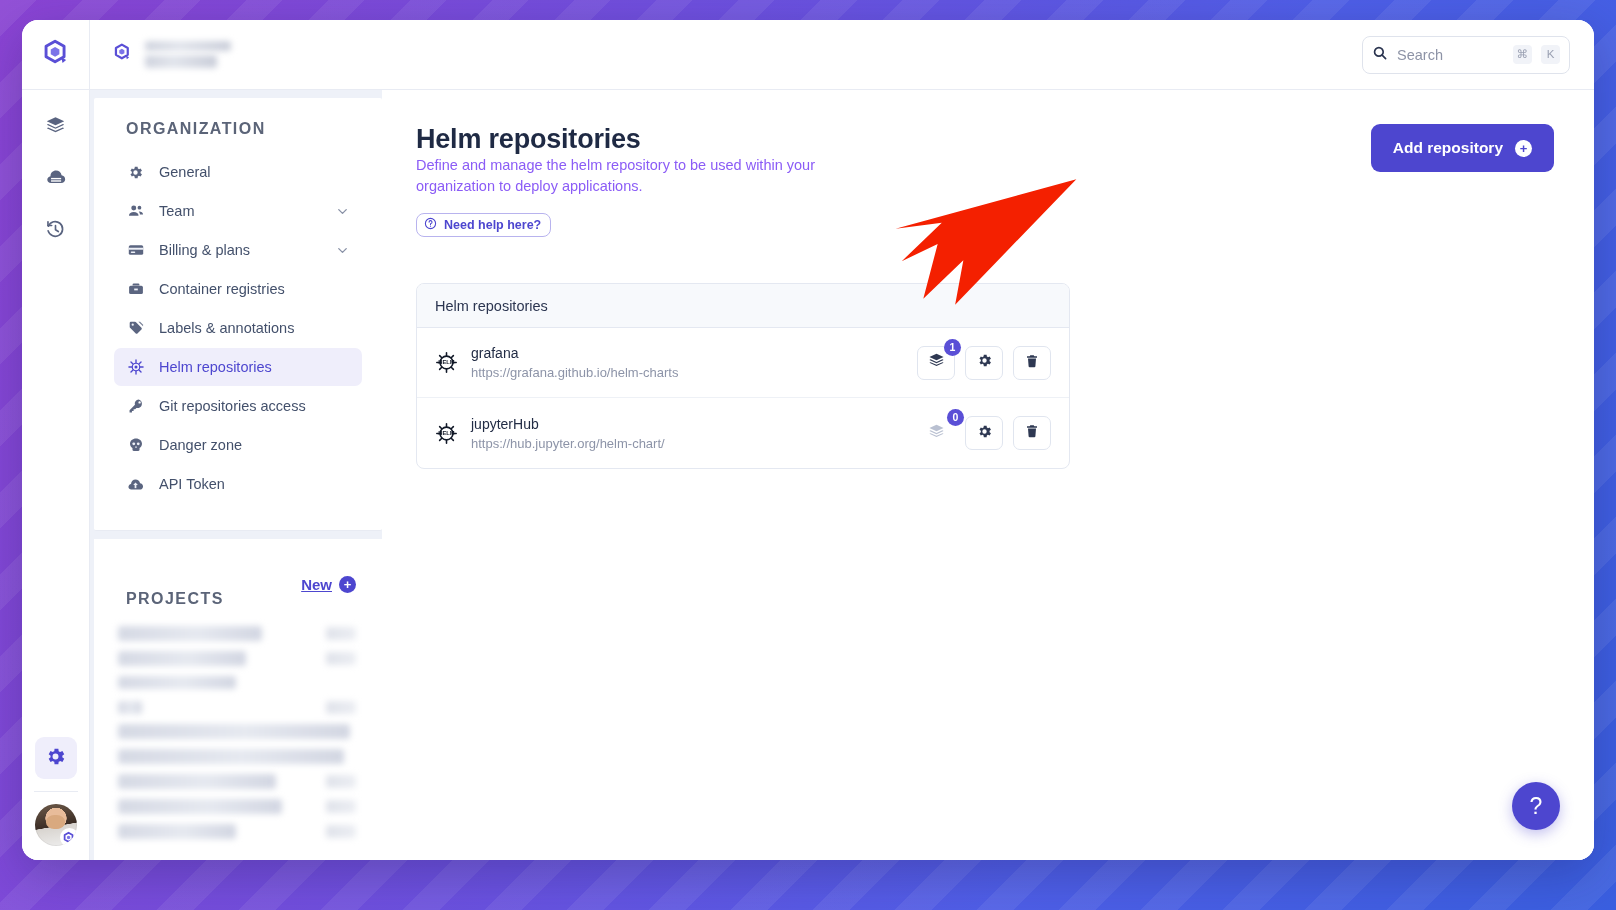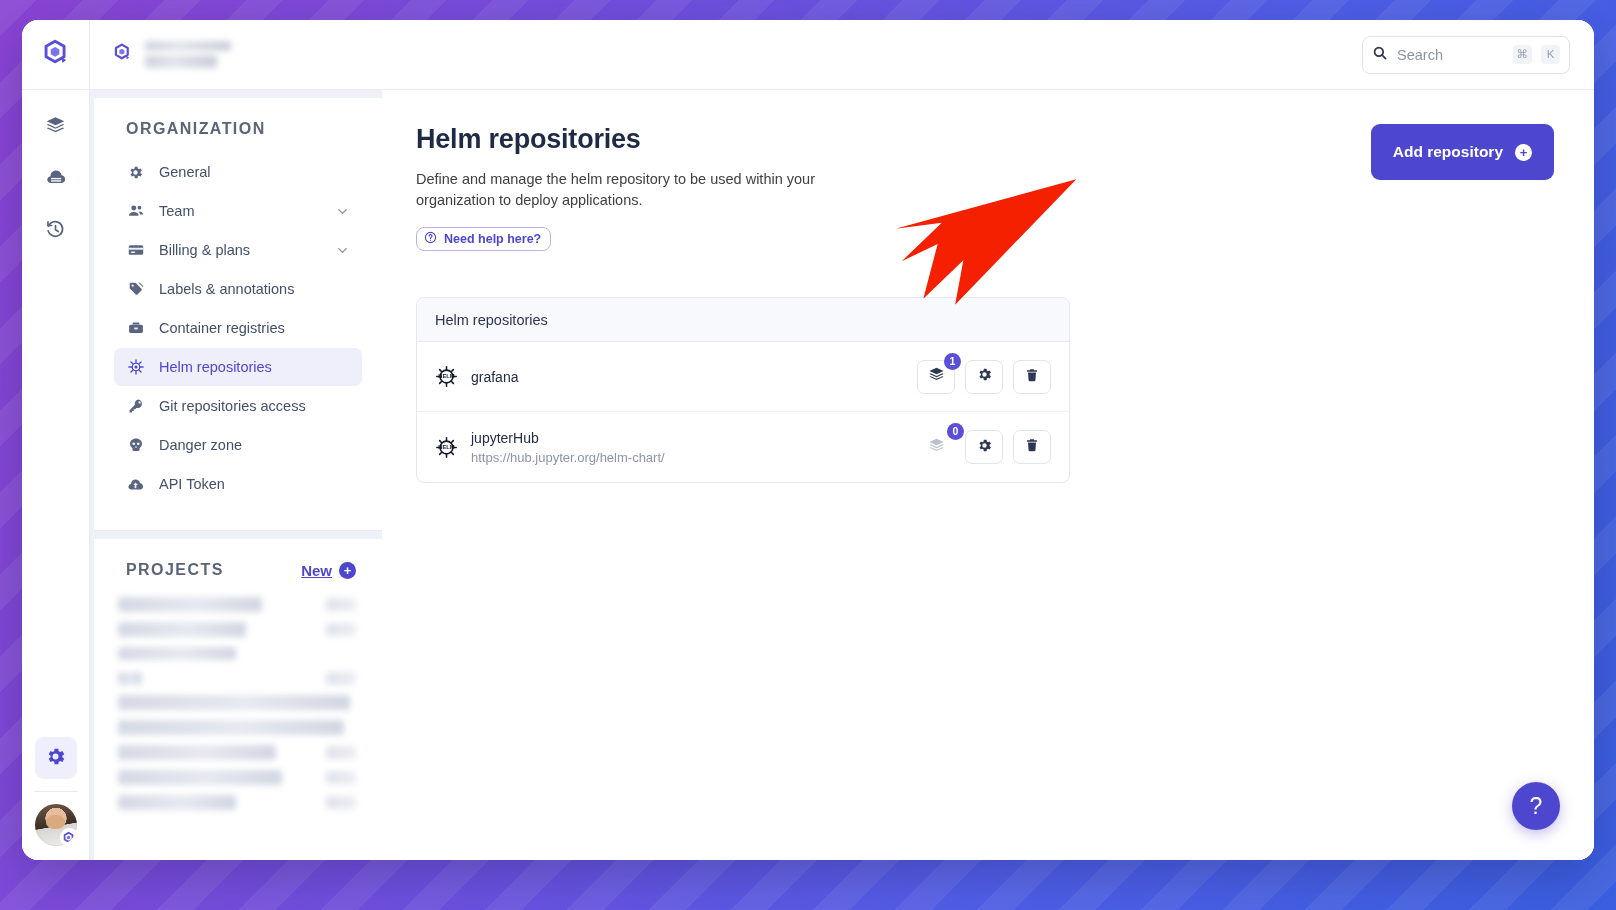--- a/index.html
+++ b/index.html
@@ -222,21 +222,21 @@
     min-height: 0;
     padding: 22px 0 0 0;
     position: relative;
   }
   #projects-head {
     display: flex;
     align-items: center;
     justify-content: space-between;
     padding: 0 26px 6px 32px;
   }
-  #projects-head .section-label { padding: 0; }
+  #projects-head .section-label { padding: 0; margin-top: 29px; }
   #new-project {
     display: flex; align-items: center; gap: 7px;
     color: #4d46cf; font-weight: 700; font-size: 15px;
     cursor: pointer;
     text-decoration: underline;
   }
   .plus-circle {
     width: 17px; height: 17px; border-radius: 50%;
     background: #4d46cf; color: #fff;
     display: flex; align-items: center; justify-content: center;
@@ -276,24 +276,23 @@
     justify-content: space-between;
     gap: 24px;
   }
   #page-title {
     font-size: 27px;
     font-weight: 700;
     color: #1f2a44;
     letter-spacing: -0.2px;
   }
   #page-desc {
-    margin-top: 14px;
     font-size: 14.5px;
     line-height: 1.45;
-    color: #404040;
+    color: #8b5cf6;
     max-width: 470px;
   }
   #help-badge {
     margin-top: 16px;
     display: inline-flex;
     align-items: center;
     gap: 7px;
     border: 1px solid #b8b3ee;
     border-radius: 8px;
     padding: 3px 9px 3px 7px;
@@ -302,21 +301,21 @@
     font-weight: 700;
     cursor: pointer;
     background: #fff;
   }
   #add-repo-btn {
     flex: none;
     background: #4d46cf;
     color: #ffffff;
     border: none;
     border-radius: 9px;
-    height: 56px;
+    height: 48px;
     padding: 0 22px;
     font-size: 15.5px;
     font-weight: 700;
     font-family: "Liberation Sans", sans-serif;
     display: inline-flex;
     align-items: center;
     gap: 12px;
     cursor: pointer;
   }
   #add-repo-btn .plus-circle-w {
@@ -554,37 +553,37 @@
           <span class="chev">
             <svg width="15" height="15" viewBox="0 0 24 24" fill="none" stroke="currentColor" stroke-width="2.2" stroke-linecap="round" stroke-linejoin="round">
                 <polyline points="6 9 12 15 18 9"></polyline>
               </svg>
           </span>
         </div>
 
         <div class="nav-item">
           <span class="ico">
             <svg width="18" height="18" viewBox="0 0 24 24" fill="currentColor">
+              <path d="M9 4.6h6a1.6 1.6 0 0 1 1.6 1.6v1.2h-9.2V6.2A1.6 1.6 0 0 1 9 4.6z"></path>
+              <rect x="2.8" y="7.6" width="18.4" height="11" rx="2"></rect>
+              <rect x="9.6" y="11.4" width="4.8" height="2.4" fill="#eef1f8"></rect>
+            </svg>
+          </span>
+          <span class="lbl">Container registries</span>
+        </div>
+
+        <div class="nav-item">
+          <span class="ico">
+            <svg width="18" height="18" viewBox="0 0 24 24" fill="currentColor">
               <path d="M10.6 3.6H5.2A1.6 1.6 0 0 0 3.6 5.2v5.4c0 .4.2.8.5 1.1l7.6 7.6c.6.6 1.6.6 2.2 0l5.4-5.4c.6-.6.6-1.6 0-2.2l-7.6-7.6a1.6 1.6 0 0 0-1.1-.5z"></path>
               <circle cx="7.6" cy="7.6" r="1.5" fill="#eef1f8"></circle>
               <path d="M15.2 3.6h2.2l4 4v2.2z" opacity="0.85"></path>
             </svg>
           </span>
           <span class="lbl">Labels &amp; annotations</span>
-        </div>
-
-        <div class="nav-item">
-          <span class="ico">
-            <svg width="18" height="18" viewBox="0 0 24 24" fill="currentColor">
-              <path d="M9 4.6h6a1.6 1.6 0 0 1 1.6 1.6v1.2h-9.2V6.2A1.6 1.6 0 0 1 9 4.6z"></path>
-              <rect x="2.8" y="7.6" width="18.4" height="11" rx="2"></rect>
-              <rect x="9.6" y="11.4" width="4.8" height="2.4" fill="#eef1f8"></rect>
-            </svg>
-          </span>
-          <span class="lbl">Container registries</span>
         </div>
 
         <div class="nav-item selected">
           <span class="ico">
             <svg width="18" height="18" viewBox="0 0 24 24" fill="none" stroke="currentColor" stroke-width="1.6">
               <circle cx="12" cy="12" r="5"></circle>
               <circle cx="12" cy="12" r="2" fill="currentColor" stroke="none"></circle>
               <g stroke-linecap="round" stroke-width="1.8">
                 <line x1="12" y1="2.6" x2="12" y2="6.4"></line>
                 <line x1="12" y1="17.6" x2="12" y2="21.4"></line>
@@ -723,20 +722,21 @@
                 <line x1="22" y1="22" x2="24.8" y2="24.8"></line>
                 <line x1="24.8" y1="7.2" x2="22" y2="10"></line>
                 <line x1="10" y1="22" x2="7.2" y2="24.8"></line>
               </g>
               <circle cx="16" cy="16" r="8.2" fill="none" stroke="#111827" stroke-width="2.1"></circle>
               <text x="16" y="18.4" text-anchor="middle" font-size="7.4" font-family="Liberation Sans, sans-serif" font-weight="700" fill="#111827">HELM</text>
             </svg>
           </span>
           <div class="repo-meta">
             <div class="repo-name">grafana</div>
+            <div class="repo-url">https://grafana.github.io/helm-charts</div>
           </div>
           <div class="repo-actions">
             <div class="icon-btn">
               <span>
                 <svg width="17" height="17" viewBox="0 0 24 24" fill="currentColor">
                   <path d="M12 2.6 22 7.2 12 11.8 2 7.2z"></path>
                   <path d="M12 14.2 3.6 10.4 2 11.2 12 15.8 22 11.2 20.4 10.4z"></path>
                   <path d="M12 18.1 3.6 14.3 2 15.1 12 19.7 22 15.1 20.4 14.3z"></path>
                 </svg>
               </span>

